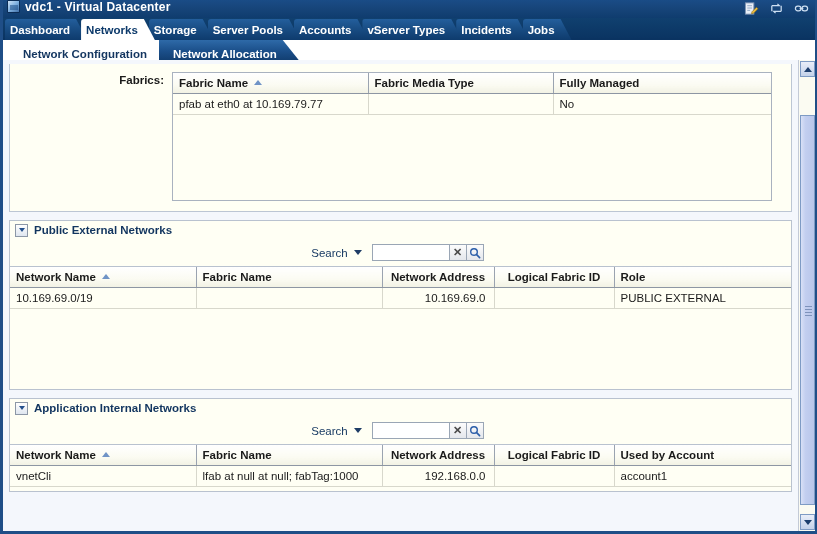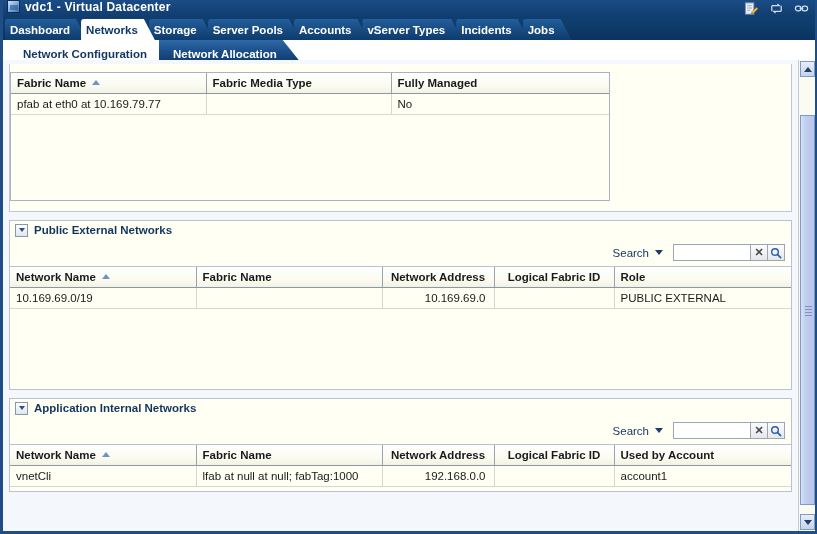--- a/index.html
+++ b/index.html
@@ -224,21 +224,21 @@
   }
   .section-title {
     font-size:11.5px; font-weight:bold; color:#12355f;
     white-space:nowrap;
   }
   .section-toolbar {
     height:27px;
     background:#fffff4;
     border-left:1px solid #b9c2cf;
     border-right:1px solid #b9c2cf;
-    display:flex; align-items:center; justify-content:flex-end;
+    display:flex; align-items:center; justify-content:center;
     padding-right:6px;
   }
   .search-label {
     font-size:11.5px; color:#12355f; margin-right:6px;
   }
   .search-caret {
     width:0;height:0;
     border-left:4px solid transparent;
     border-right:4px solid transparent;
     border-top:5px solid #1f3d66;
@@ -361,20 +361,21 @@
         <span>Network Allocation</span>
       </div>
     </div>
 
   <div class="content">
 
     <div class="scroll-host">
 
       <div class="fabrics-panel">
         <div class="fabrics-row">
+          <div class="fabrics-label">Fabrics:</div>
           <div class="fabrics-table-wrap">
             <table class="grid">
               <colgroup>
                   <col style="width:195px">
                   <col style="width:185px">
                   <col>
                 </colgroup>
               <thead>
                 <tr>
                   <th>

